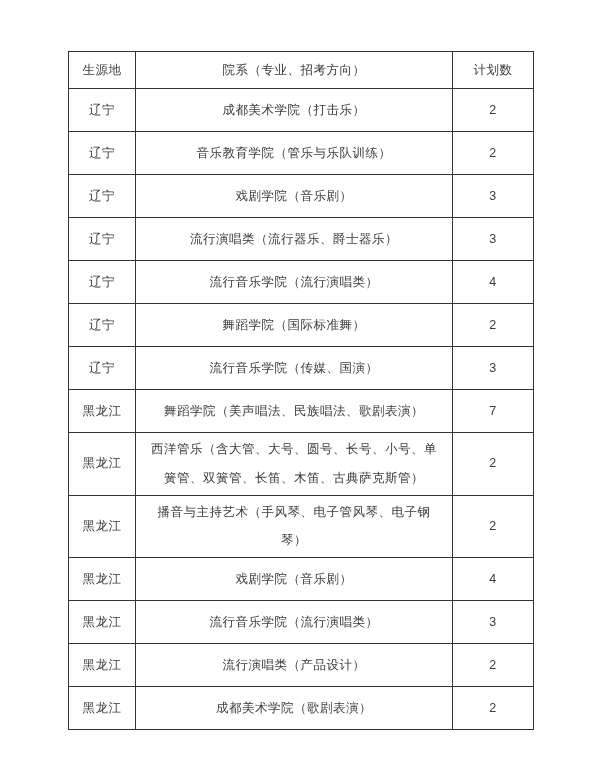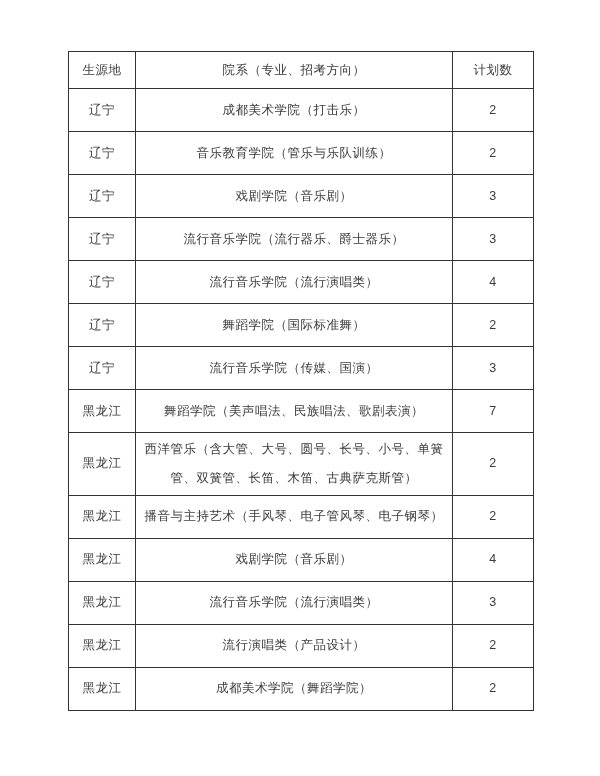--- a/index.html
+++ b/index.html
@@ -28,21 +28,21 @@
     table-layout: fixed;
     color: #3b3b3b;
     font-size: 12.5px;
   }
   table.plan-table th,
   table.plan-table td {
     border: 1.5px solid #333333;
     text-align: center;
     vertical-align: middle;
     font-weight: normal;
-    padding: 2px 4px;
+    padding: 2px 10px;
     box-sizing: border-box;
     letter-spacing: 0.5px;
   }
   table.plan-table col.col-origin  { width: 67px; }
   table.plan-table col.col-dept    { width: 317px; }
   table.plan-table col.col-count   { width: 81px; }
   table.plan-table thead th {
     height: 37px;
   }
   table.plan-table tbody td {
@@ -82,21 +82,21 @@
   </tr>
 
   <tr>
     <td>辽宁</td>
     <td>戏剧学院（音乐剧）</td>
     <td>3</td>
   </tr>
 
   <tr>
     <td>辽宁</td>
-    <td>流行音乐学院（流行器乐、爵士器乐）</td>
+    <td>流行演唱类（流行器乐、爵士器乐）</td>
     <td>3</td>
   </tr>
 
   <tr>
     <td>辽宁</td>
     <td>流行音乐学院（流行演唱类）</td>
     <td>4</td>
   </tr>
 
   <tr>
@@ -142,18 +142,18 @@
   </tr>
 
   <tr>
     <td>黑龙江</td>
     <td>流行演唱类（产品设计）</td>
     <td>2</td>
   </tr>
 
   <tr>
     <td>黑龙江</td>
-    <td>成都美术学院（舞蹈学院）</td>
+    <td>成都美术学院（歌剧表演）</td>
     <td>2</td>
   </tr>
 </tbody>
   </table>
 </div>
 
 </body></html>

